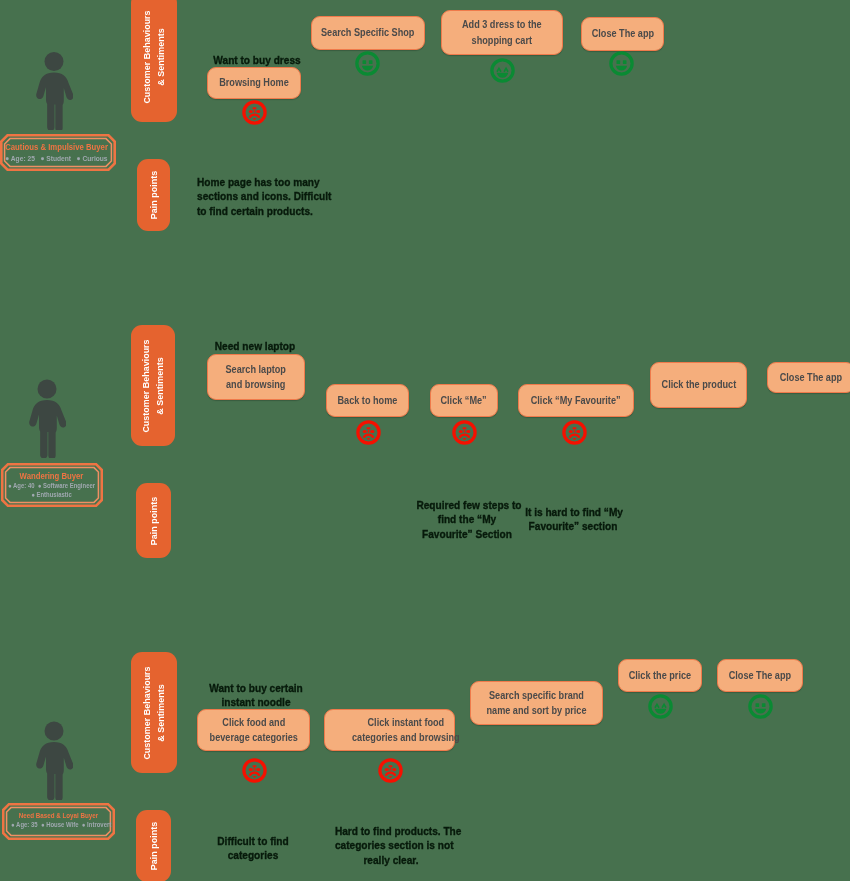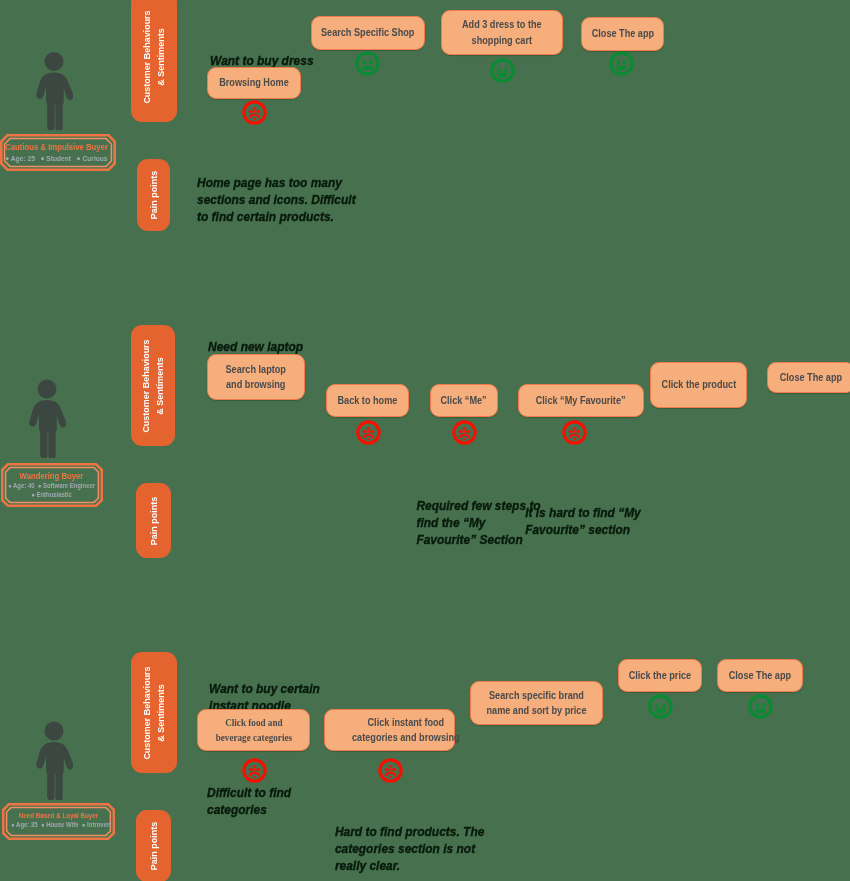--- a/index.html
+++ b/index.html
@@ -1,21 +1,21 @@
 <!DOCTYPE html>
 <html><head>
 <meta charset="utf-8">
 <style>
   html,body{margin:0;padding:0;}
   body{width:850px;height:881px;background:#47714e;font-family:"Liberation Sans",sans-serif;overflow:hidden;position:relative;}
   .stage{position:absolute;left:0;top:0;width:850px;height:881px;}
   .lane{position:absolute;background:#e5632f;border-radius:11px;}
   .lane .vtext{position:absolute;left:50%;top:50%;transform:translate(-50%,-50%) rotate(-90deg);white-space:pre;color:#ffffff;font-weight:700;text-align:center;font-size:9.9px;line-height:1.45;letter-spacing:.05px;}
   .card{position:absolute;background:#f5ae7c;border:1.4px solid #ef7a4b;border-radius:9px;box-shadow:0 1px 1px rgba(10,25,12,.22);display:flex;align-items:center;justify-content:center;color:#4a4a4a;text-align:center;line-height:1.45;font-size:10.5px;font-weight:700;transform-origin:center;white-space:pre;box-sizing:border-box;}
-  .note{position:absolute;color:#071a0b;font-weight:700;text-align:left;line-height:1.3;font-size:13px;white-space:pre;font-style:italic;-webkit-text-stroke:.35px #071a0b;}
+  .note{position:absolute;color:#071a0b;font-weight:700;text-align:center;line-height:1.3;font-size:11px;white-space:pre;-webkit-text-stroke:.35px #071a0b;}
   .persona{position:absolute;box-sizing:border-box;}
   .persona svg{position:absolute;left:0;top:0;}
   .persona .p-title{position:absolute;left:0;right:0;top:9px;text-align:center;color:#ef7443;font-weight:700;font-size:8.6px;white-space:pre;line-height:1.15;}
   .persona .p-sub{position:absolute;left:0;right:0;top:19.5px;text-align:center;color:#a0a8b0;font-weight:700;font-size:7.4px;white-space:pre;line-height:1.3;}
   #pb2 .p-sub{font-size:6.9px;top:19px;}
   #pb3 .p-title{font-size:7.6px;top:8.5px;}
   #pb3 .p-title .cx{transform:scaleX(.82);}
   #pb3 .p-sub{font-size:7.1px;top:17.5px;}
   #pb3 .p-sub .cx{transform:scaleX(.84);}
   #pb2 .p-sub .cx{transform:scaleX(.86);}
@@ -132,21 +132,21 @@
   <div class="lane" style="left:136px;top:483px;width:35px;height:75px;">
     <div class="vtext"><span class="cx">Pain points</span></div>
   </div>
 
   <div class="note" style="left:204px;top:339px;width:102px;"><span class="cx">Need new laptop</span></div>
 
   <div class="card" style="left:207px;top:354px;width:98px;height:46px;"><span class="cx">Search laptop
 and browsing</span></div>
   <div class="card" style="left:326px;top:384px;width:83px;height:33px;"><span class="cx">Back to home</span></div>
   <div class="card" style="left:430px;top:384px;width:68px;height:33px;"><span class="cx">Click “Me”</span></div>
-  <div class="card" style="left:518px;top:384px;width:126px;height:33px;"><span class="cx">Click “My Favourite”</span></div>
+  <div class="card" style="left:518px;top:384px;width:116px;height:33px;"><span class="cx">Click “My Favourite”</span></div>
   <div class="card" style="left:650px;top:362px;width:97px;height:46px;"><span class="cx">Click the product</span></div>
   <div class="card" style="left:767px;top:362px;width:88px;height:31px;"><span class="cx">Close The app</span></div>
 
   <div class="emoji" style="left:356px;top:420px;"><svg viewBox="0 0 24 24" width="100%" height="100%">
         <circle cx="12" cy="12" r="10.2" fill="none" stroke="#f51000" stroke-width="3.1"></circle>
         <g fill="#f51000">
           <rect x="10.2" y="7.0" width="3.6" height="1.8" rx=".4"></rect>
           <ellipse cx="8.4" cy="11.0" rx="2.0" ry="1.5"></ellipse>
           <ellipse cx="15.6" cy="11.0" rx="2.0" ry="1.5"></ellipse>
           <path d="M11.3 9.4h1.4v2.6h-1.4z"></path>
@@ -202,21 +202,21 @@
     <div class="vtext"><span class="cx">Customer Behaviours
 &amp; Sentiments</span></div>
   </div>
   <div class="lane" style="left:136px;top:810px;width:35px;height:72px;">
     <div class="vtext"><span class="cx">Pain points</span></div>
   </div>
 
   <div class="note" style="left:205px;top:681px;width:102px;"><span class="cx">Want to buy certain
 instant noodle</span></div>
 
-  <div class="card" style="left:197px;top:709px;width:113px;height:42px;font-family:Liberation Serif, serif;"><span class="cx">Click food and
+  <div class="card" style="left:197px;top:709px;width:113px;height:42px;"><span class="cx">Click food and
 beverage categories</span></div>
   <div class="card" style="left:324px;top:709px;width:131px;height:42px;padding-left:32px;"><span class="cx">Click instant food
 categories and browsing</span></div>
   <div class="card" style="left:470px;top:681px;width:133px;height:44px;"><span class="cx">Search specific brand
 name and sort by price</span></div>
   <div class="card" style="left:618px;top:659px;width:84px;height:33px;"><span class="cx">Click the price</span></div>
   <div class="card" style="left:717px;top:659px;width:86px;height:33px;"><span class="cx">Close The app</span></div>
 
   <div class="emoji" style="left:242px;top:758px;"><svg viewBox="0 0 24 24" width="100%" height="100%">
         <circle cx="12" cy="12" r="10.2" fill="none" stroke="#f51000" stroke-width="3.1"></circle>
@@ -250,18 +250,18 @@
       </svg></div>
   <div class="emoji" style="left:748px;top:694px;"><svg viewBox="0 0 24 24" width="100%" height="100%">
         <circle cx="12" cy="12" r="10.2" fill="none" stroke="#0a8a33" stroke-width="3.1"></circle>
         <g fill="#0a8a33">
           <rect x="7.2" y="8.9" width="3.5" height="3.6" rx="0.5"></rect>
           <rect x="13.3" y="8.9" width="3.5" height="3.6" rx="0.5"></rect>
           <path d="M6.6 14.2h10.8c-.6 2.9-2.7 4.6-5.4 4.6s-4.8-1.7-5.4-4.6z"></path>
         </g>
       </svg></div>
 
-  <div class="note" style="left:203px;top:785px;width:100px;"><span class="cx">Difficult to find
+  <div class="note" style="left:203px;top:834px;width:100px;"><span class="cx">Difficult to find
 categories</span></div>
   <div class="note" style="left:330px;top:824px;width:122px;"><span class="cx">Hard to find products. The
 categories section is not
 really clear.</span></div>
 </div>
 
 </body></html>

